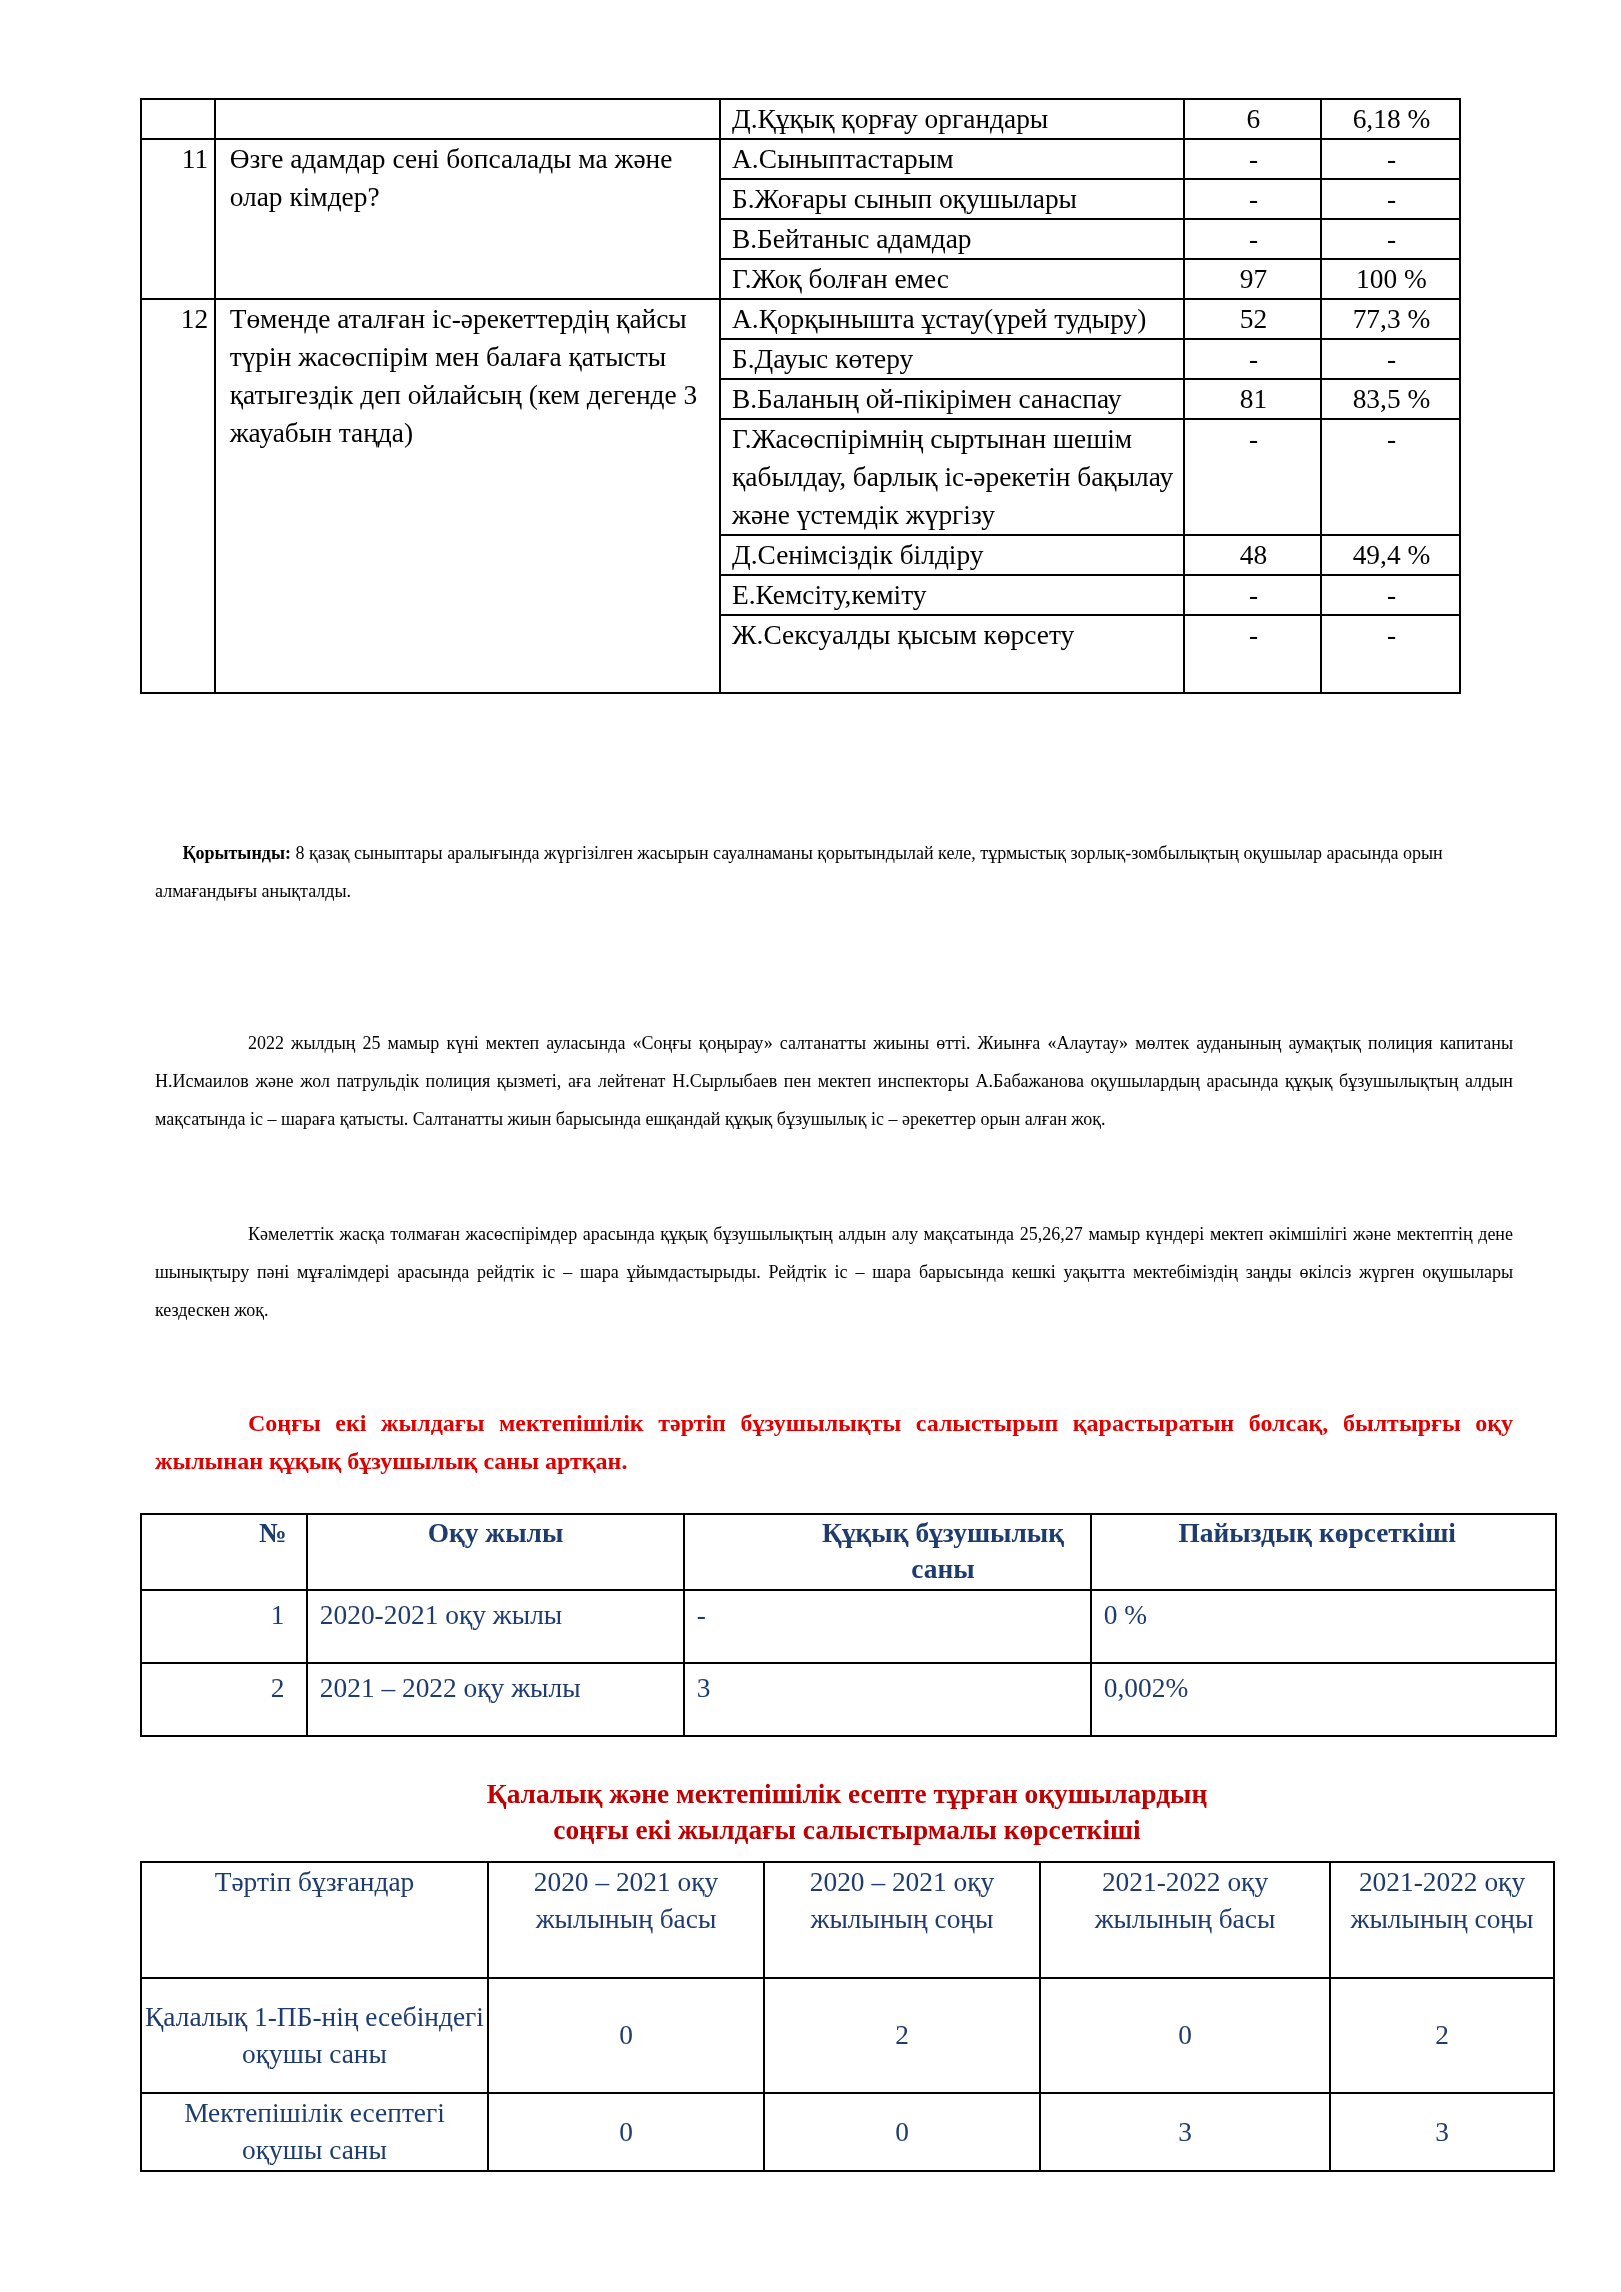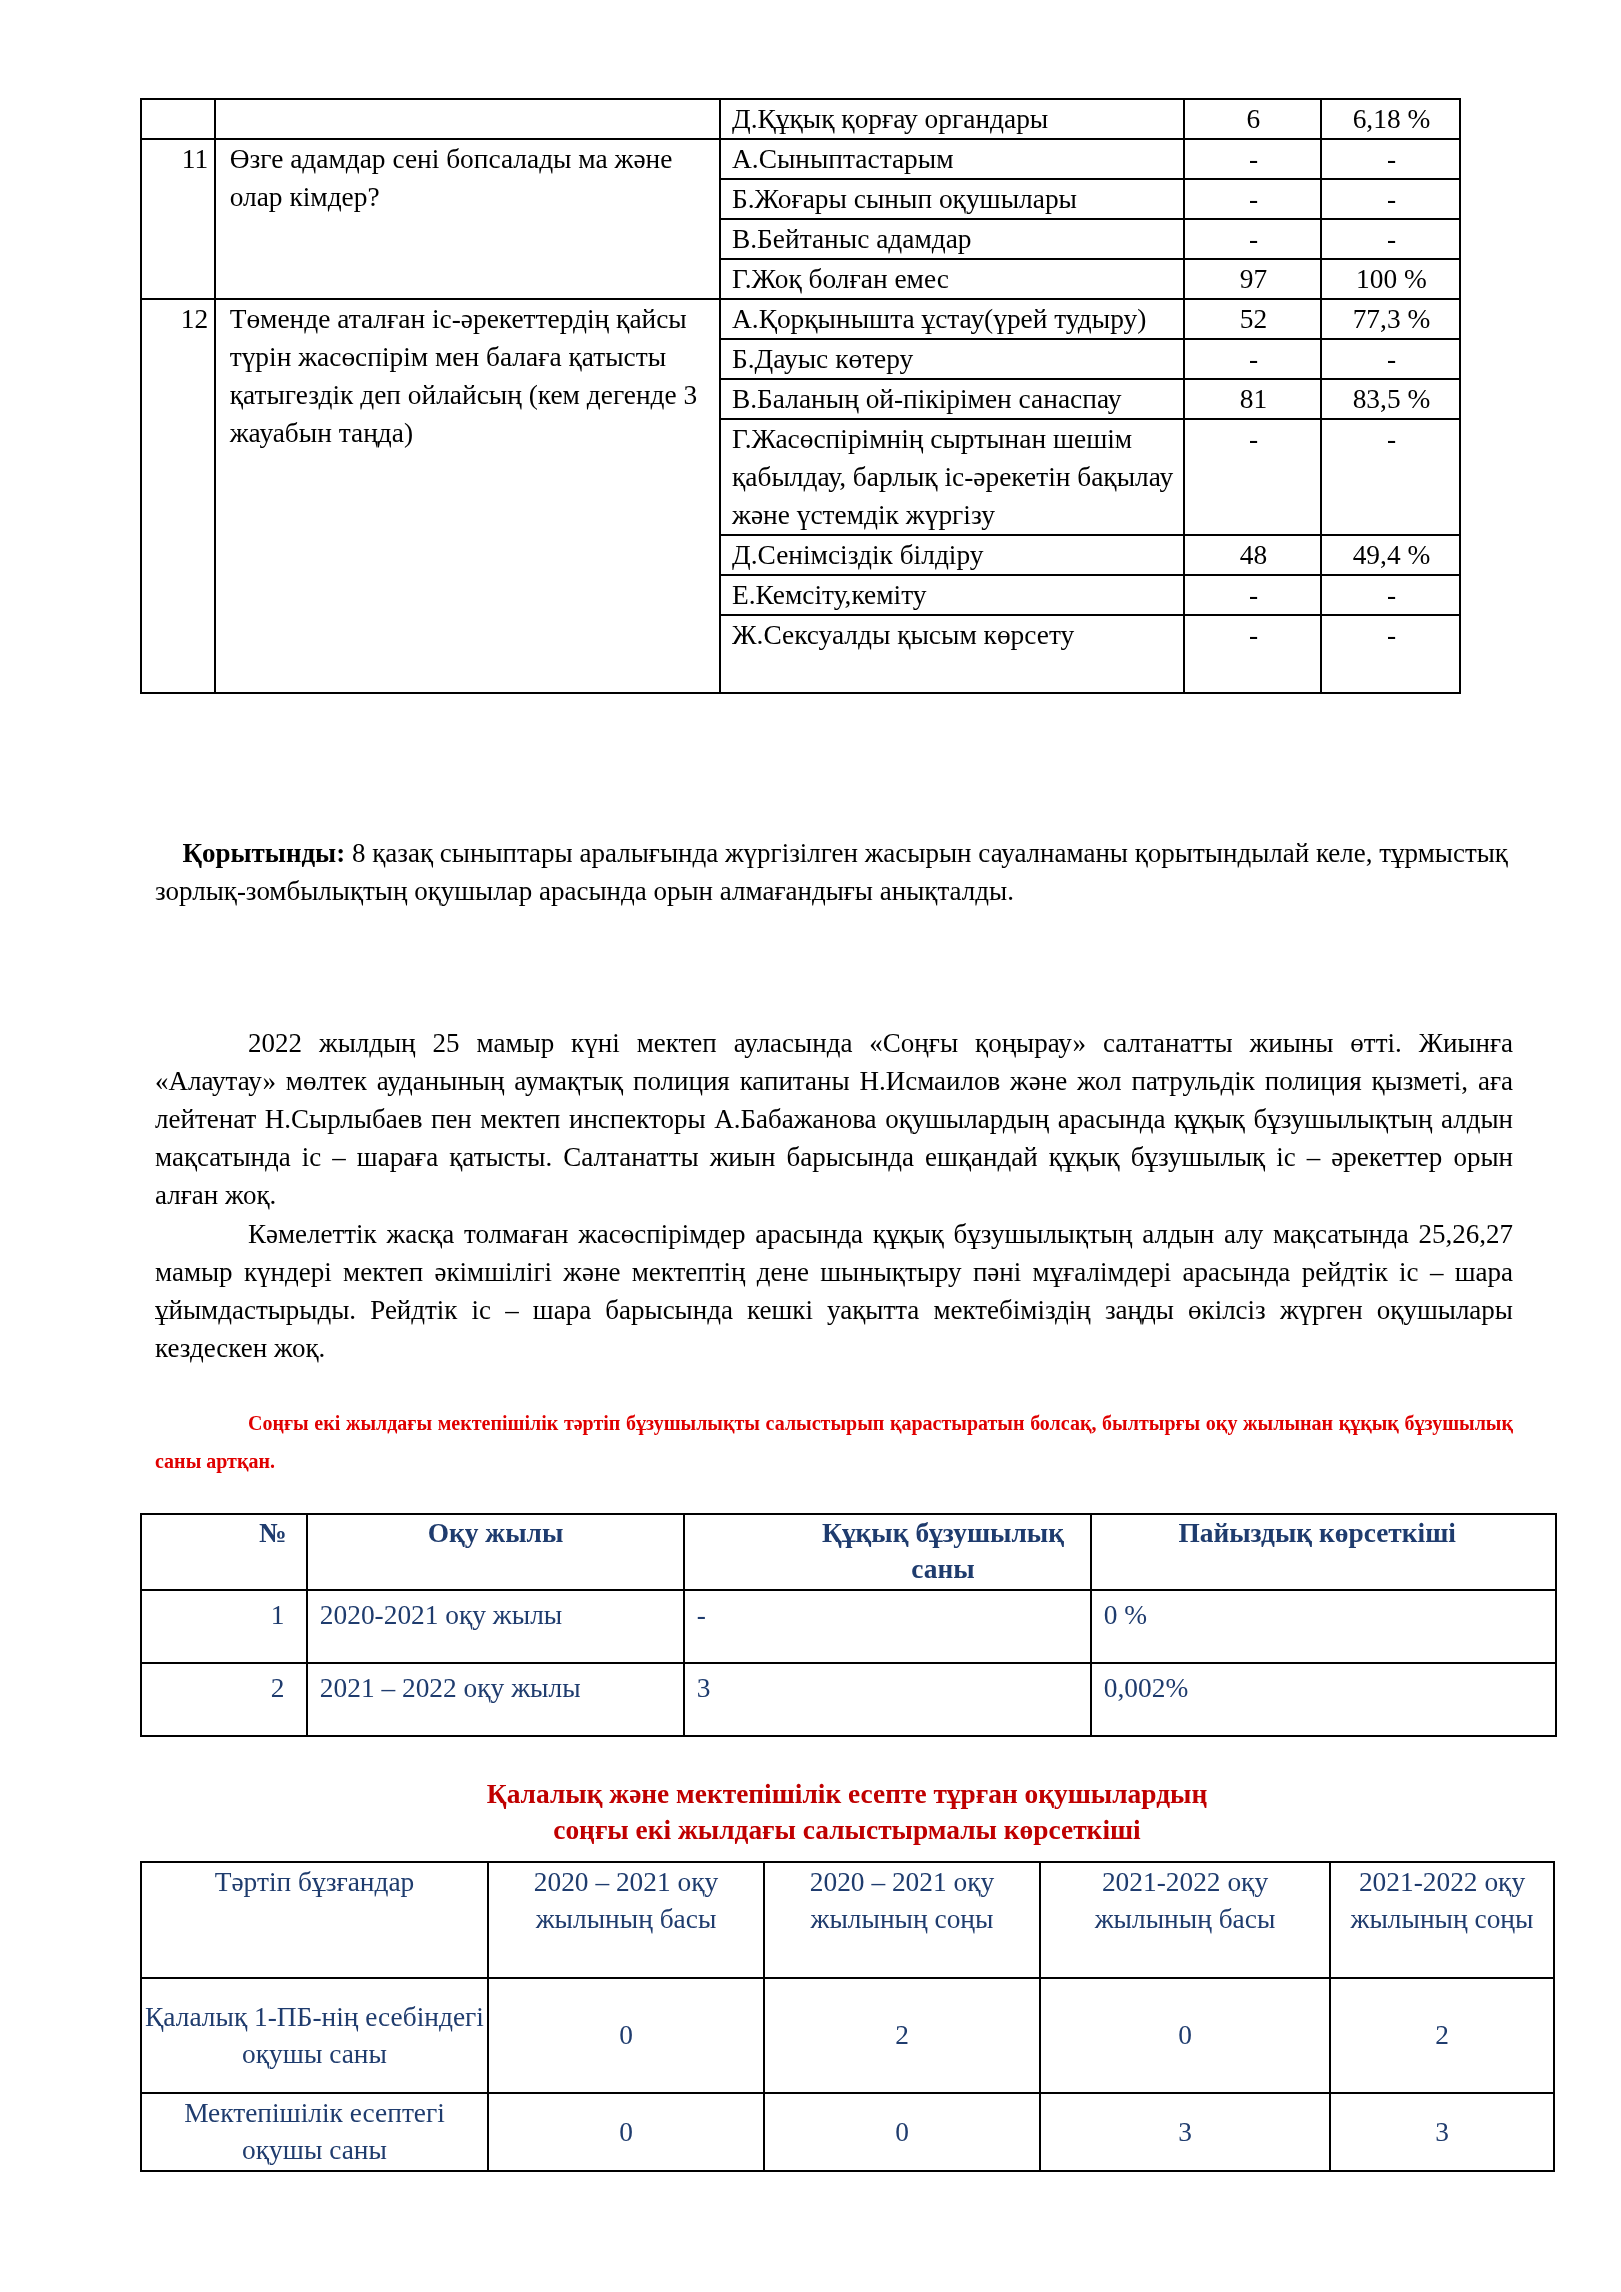--- a/index.html
+++ b/index.html
@@ -14,28 +14,28 @@
   #survey col.c2 { width: 505px; }
   #survey col.c3 { width: 464px; }
   #survey col.c4 { width: 137px; }
   #survey col.c5 { width: 139px; }
   #survey td.num, #survey td.cnt, #survey td.pct { text-align: center; }
   #survey td.num { text-align: right; padding-left: 29px; }
   #survey td.q { padding-left: 13.7px; }
   #survey td.ans { padding-left: 11px; }
 
   
-  .para { position: absolute; left: 155px; width: 1358px; font-size: 27px; line-height: 38px; }
+  .para { position: absolute; left: 155px; width: 1358px; font-size: 18px; line-height: 38px; }
   .just { text-align: justify; }
   .indent { text-indent: 93px; }
   #conclusion { top: 834px; text-indent: 27.4px; width: 1362px; }
   #conclusion b { font-weight: bold; }
   #event-para { top: 1024px; }
   #raid-para { top: 1215px; }
-  #red-note { top: 1404px; color: #e00000; font-weight: bold; font-size: 20px; }
+  #red-note { top: 1404px; color: #e00000; font-weight: bold; font-size: 24px; }
 
   
   #violations { position: absolute; left: 140px; top: 1513px; width: 1414px;
                 border-collapse: collapse; table-layout: fixed; color: #1f3c6e; font-size: 27.4px; line-height: 36px; }
   #violations td, #violations th { border: 2px solid #000; vertical-align: top; }
   #violations thead tr { height: 76px; }
   #violations tbody tr { height: 73px; }
   #violations th { font-weight: bold; padding-top: 0; }
   #violations col.v1 { width: 166px; }
   #violations col.v2 { width: 377px; }

